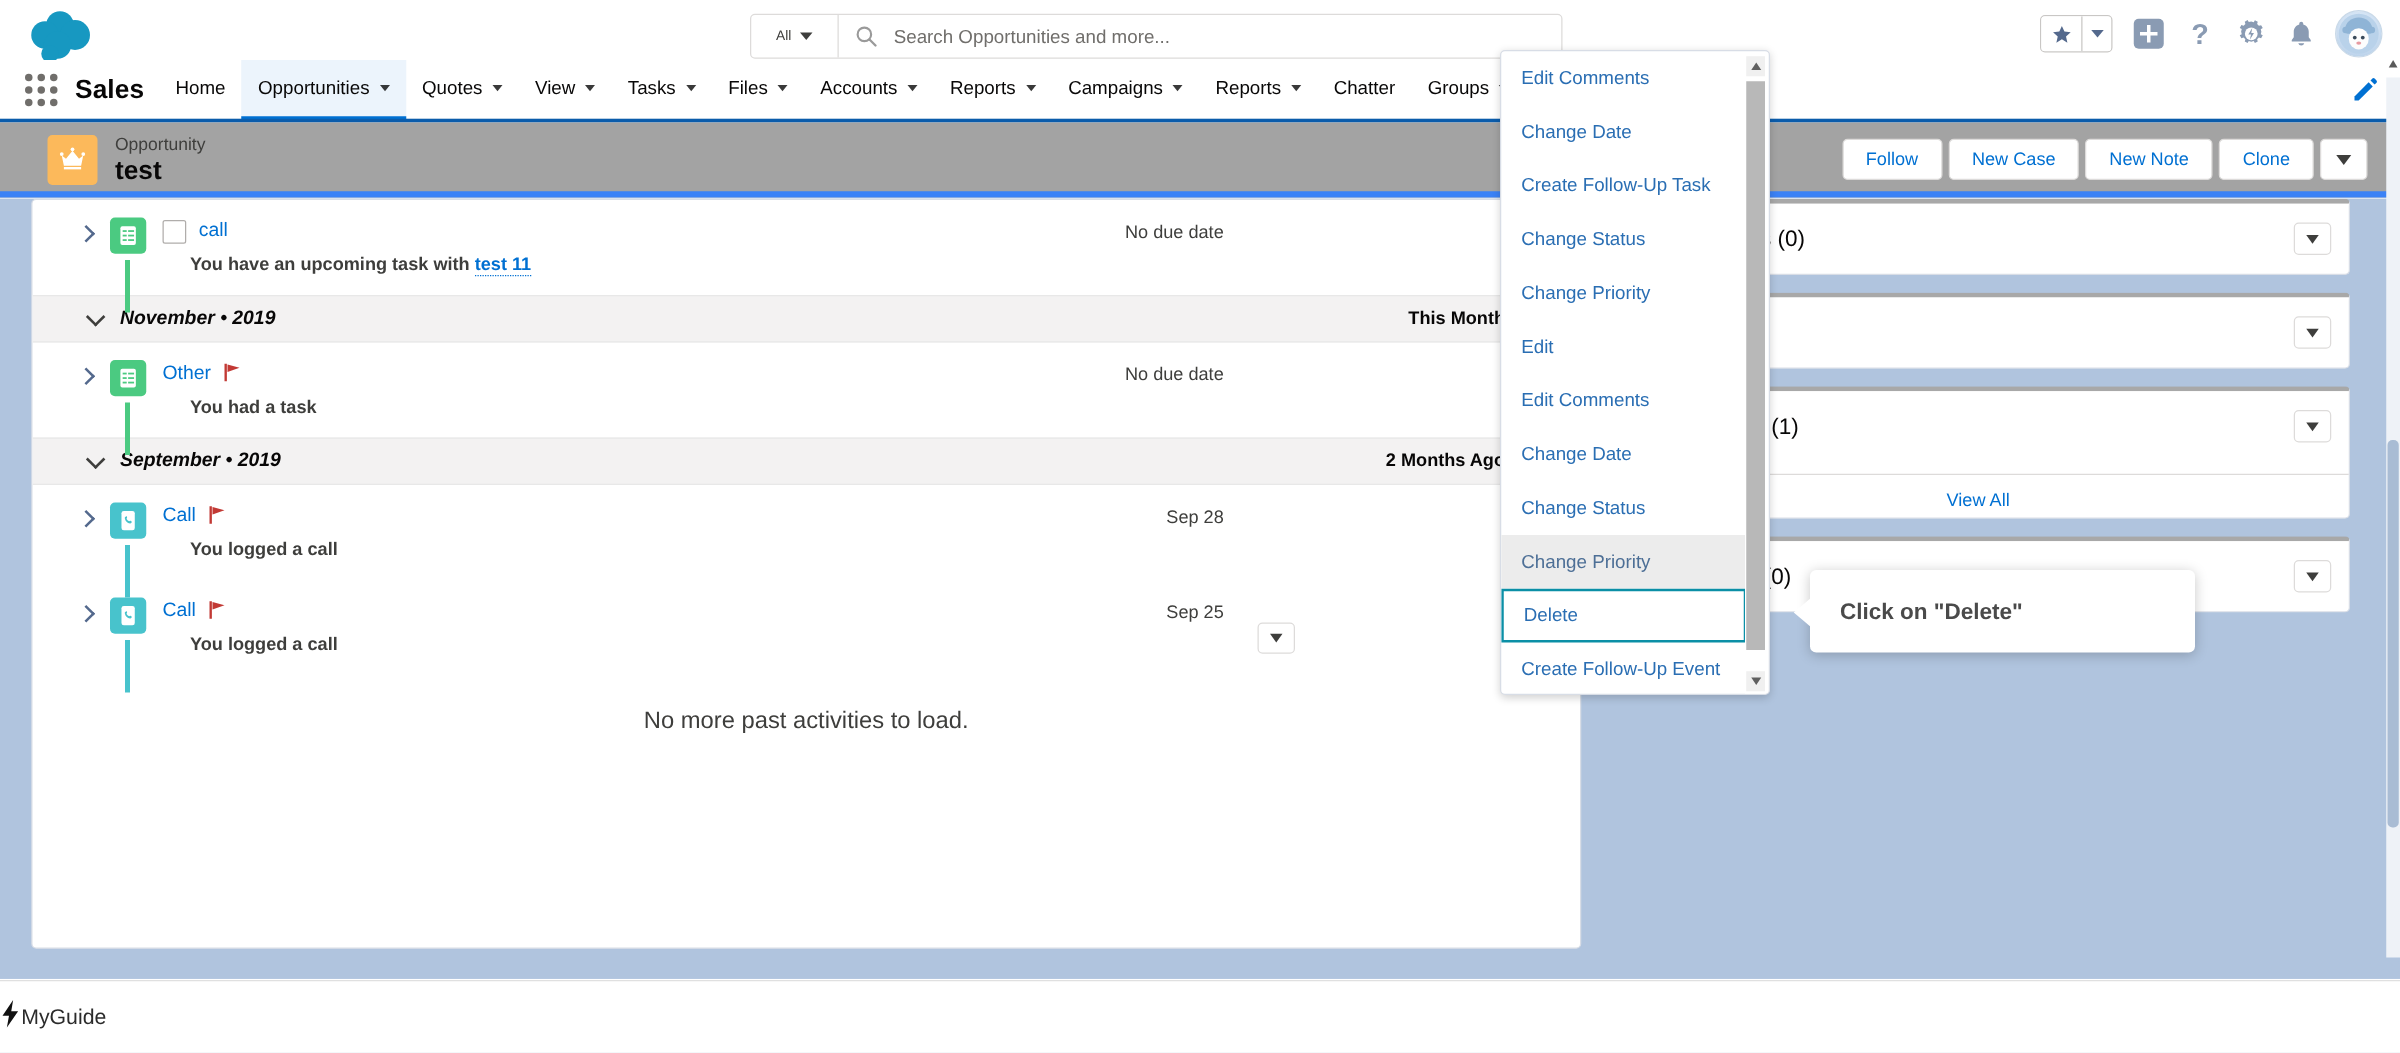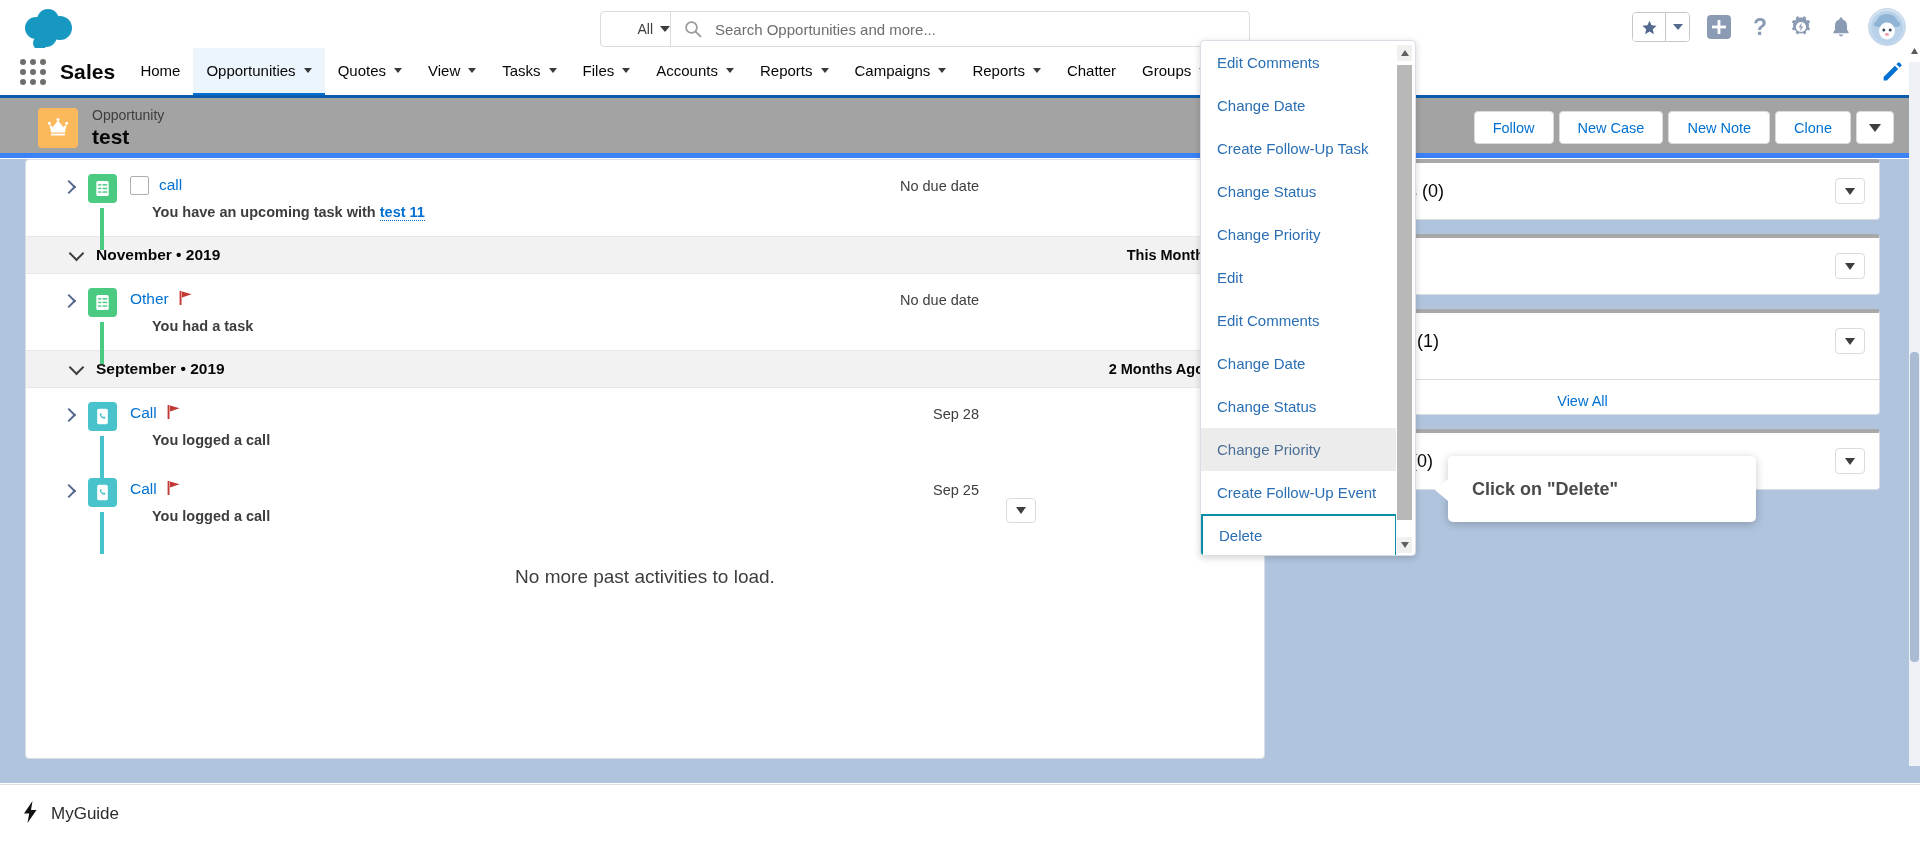--- a/index.html
+++ b/index.html
@@ -15,22 +15,22 @@
     position:absolute; left:0; top:0; width:1920px; height:62px;
     background:#fff; display:flex; align-items:center;
   }
   .sf-logo { position:absolute; left:18px; top:6px; width:78px; height:48px; }
   .search-wrap {
     position:absolute; left:600px; top:11px; width:650px; height:36px;
     border:1px solid #dddbda; border-radius:4px; background:#fff;
     display:flex; align-items:center;
   }
   .scope-sel {
-    width:70px; height:34px; display:flex; align-items:center; justify-content:flex-end;
-    gap:7px; border-right:1px solid #dddbda; color:#3e3e3c; font-size:14px;
+    width:70px; height:34px; display:flex; align-items:center; justify-content:center;
+    gap:7px; border-right:1px solid #dddbda; color:#3e3e3c; font-size:11px;
   }
   .caret-dn {
     width:0;height:0;border-left:5px solid transparent;border-right:5px solid transparent;
     border-top:6px solid #3e3e3c;
   }
   .search-icon-box { width:44px; display:flex; align-items:center; justify-content:center; }
   .search-input {
     border:none; outline:none; font-size:15px; color:#3e3e3c;
     flex:1; height:32px; background:transparent;
     font-family:"Liberation Sans",sans-serif;
@@ -103,21 +103,21 @@
   .left-card {
     position:absolute; left:25px; top:0px; width:1240px; height:600px;
     background:#fff; border:1px solid #d8dde6; border-radius:4px; overflow:hidden;
   }
   .tl-month {
     height:38px; background:#f3f2f2; display:flex; align-items:center;
     padding-left:45px; font-size:15.5px; font-weight:700; color:#080707;
     border-top:1px solid #e8e8e8; border-bottom:1px solid #e8e8e8;
     justify-content:space-between; padding-right:60px;
   }
-  .tl-month-left { display:flex; align-items:center; gap:14px; }
+  .tl-month-left { display:flex; align-items:center; gap:14px;font-style:italic; }
   .chev-dn { width:11px;height:11px;border-right:2px solid #3e3e3c;border-bottom:2px solid #3e3e3c;
              transform:rotate(45deg); margin-top:-4px; }
   .tl-month-right { font-size:14.5px; font-weight:700; color:#080707; }
   .tl-item { position:relative; padding:14px 0 10px 0; min-height:76px; }
   .tl-chev {
     position:absolute; left:38px; top:22px; width:10px; height:10px;
     border-right:2px solid #54698d; border-top:2px solid #54698d; transform:rotate(45deg);
   }
   .tl-badge {
     position:absolute; left:62px; top:14px; width:29px; height:29px; border-radius:4px;
@@ -212,21 +212,21 @@
   }
 
   
   .page-sb-right { position:absolute; right:0; top:62px; width:11px; height:704px; background:#eef2f7; z-index:90;}
   .page-sb-thumb { position:absolute; right:1px; top:290px; width:9px; height:310px; background:#a9bcd4; border-radius:4px;}
   .sb-up { position:absolute; right:0; top:44px; width:11px; height:14px; display:flex;align-items:center;justify-content:center;z-index:91;}
 
   
   .footer {
     position:absolute; left:0; bottom:0; width:1920px; height:58px;
-    background:#fff; border-top:1px solid #e0e0e0; display:flex; align-items:center; padding-left:22px; gap:12px;
+    background:#fff; border-top:1px solid #e0e0e0; display:flex; align-items:center; 
   }
   .footer-label { font-size:17px; color:#2b2b2b; }
 </style>
 </head>
 <body>
 
 <div id="app">
 
   <div class="gheader">
     <div class="sf-logo">
@@ -568,22 +568,22 @@
         <div class="dd-item">Edit Comments</div>
         <div class="dd-item">Change Date</div>
         <div class="dd-item">Create Follow-Up Task</div>
         <div class="dd-item">Change Status</div>
         <div class="dd-item">Change Priority</div>
         <div class="dd-item">Edit</div>
         <div class="dd-item">Edit Comments</div>
         <div class="dd-item">Change Date</div>
         <div class="dd-item">Change Status</div>
         <div class="dd-item hovered">Change Priority</div>
+        <div class="dd-item focused">Delete</div>
         <div class="dd-item">Create Follow-Up Event</div>
-        <div class="dd-item focused">Delete</div>
       </div>
     <div class="dd-scroll">
       <div class="dd-sc-up">
           <span class="tri-up-sm"></span>
         </div>
       <div class="dd-sc-thumb"></div>
       <div class="dd-sc-dn">
           <span class="tri-dn-sm"></span>
         </div>
     </div>

